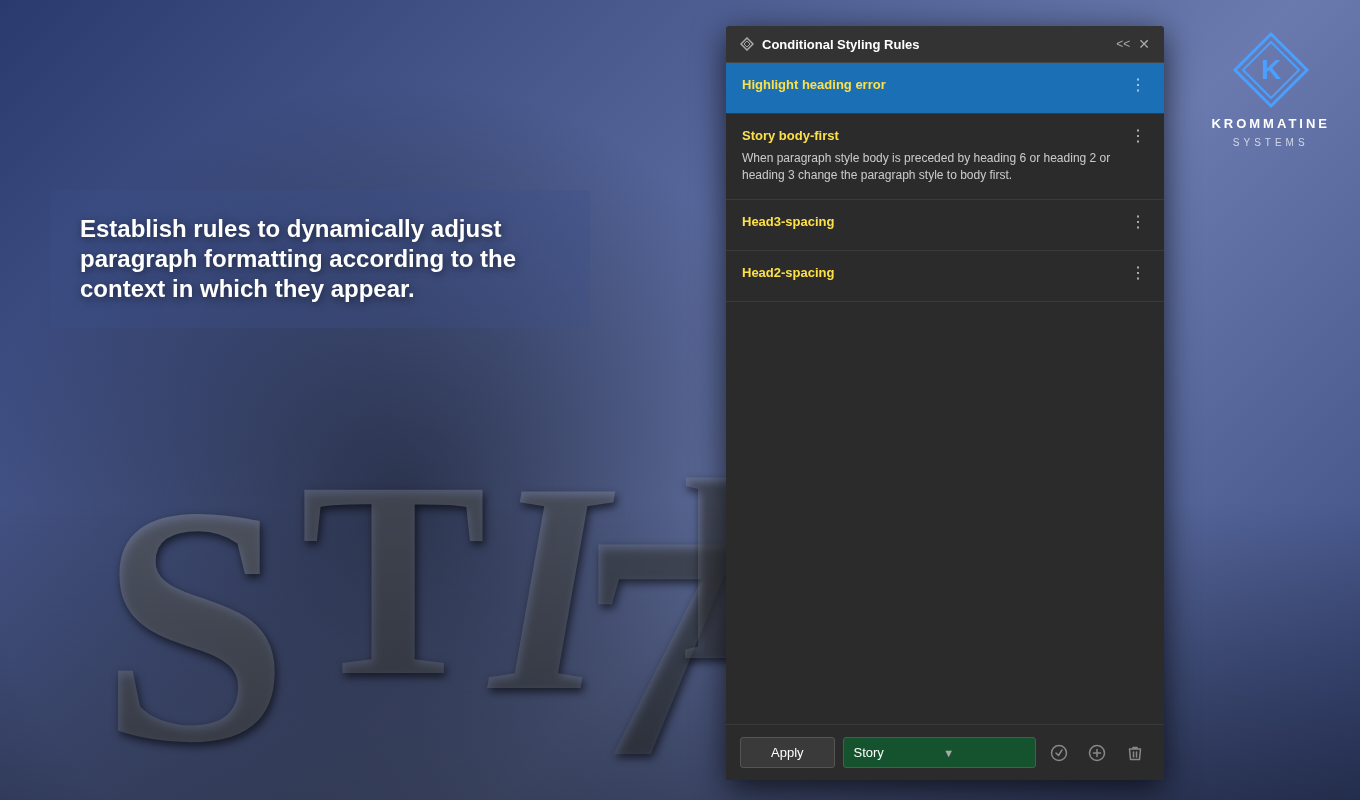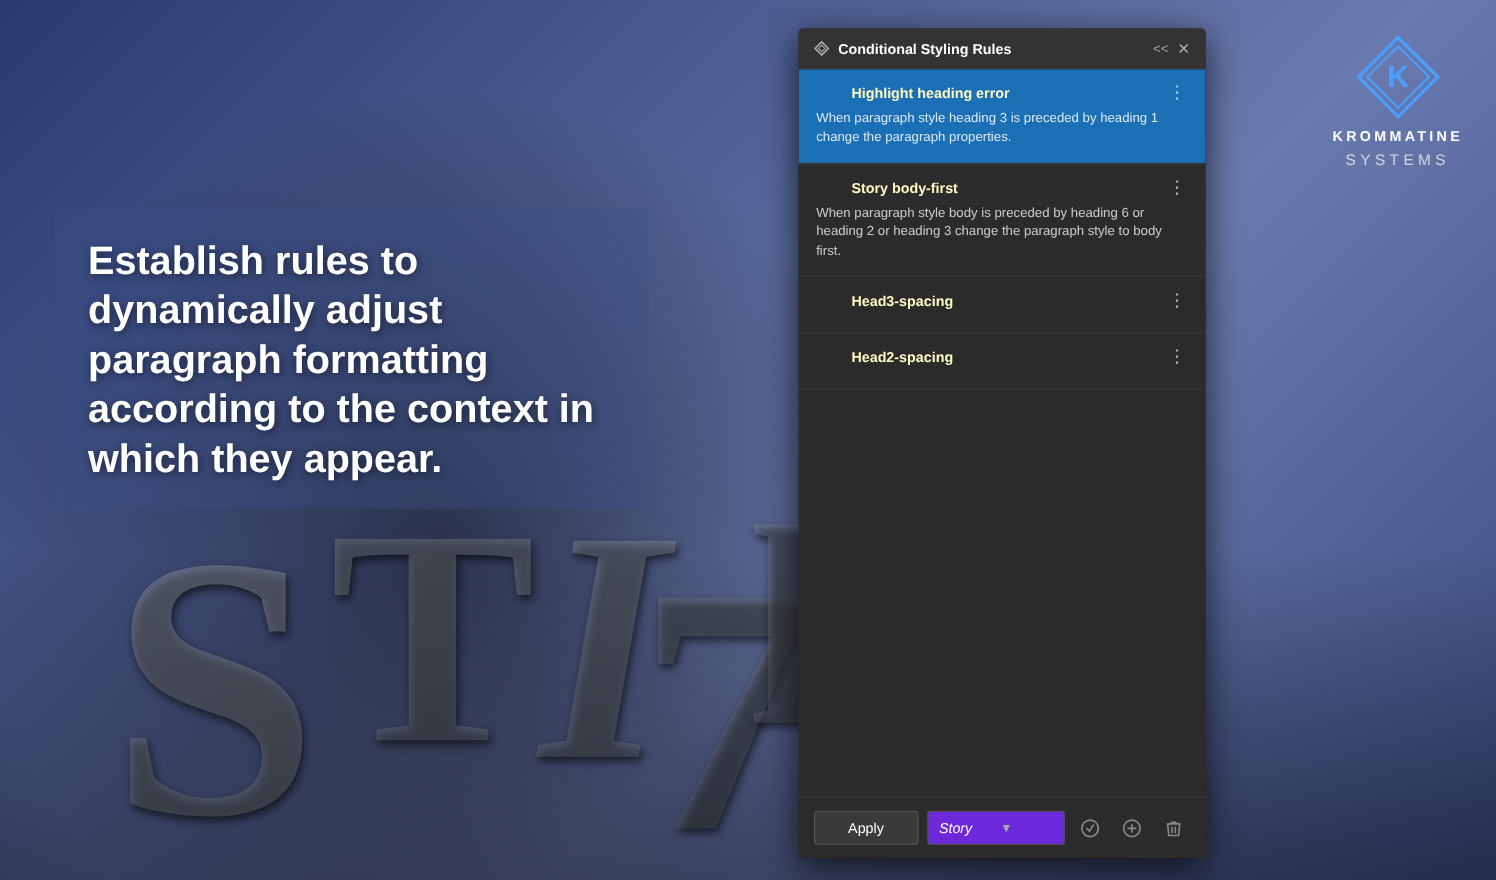--- a/index.html
+++ b/index.html
@@ -66,21 +66,21 @@
     }
 
     
     .tagline {
       position: absolute;
       left: 50px;
       top: 190px;
       z-index: 10;
       max-width: 540px;
       color: #ffffff;
-      font-size: 36px;
+      font-size: 24px;
       font-weight: 700;
       line-height: 1.25;
       text-shadow: 1px 2px 8px rgba(0,0,0,0.5);
       background: rgba(60,80,140,0.3);
       padding: 24px 30px;
       border-radius: 4px;
     }
 
     
     .logo-area {
@@ -102,31 +102,31 @@
     .logo-label {
       color: #ffffff;
       font-size: 13px;
       font-weight: 600;
       letter-spacing: 3px;
       text-align: center;
     }
 
     .logo-sublabel {
       color: rgba(255,255,255,0.7);
-      font-size: 14px;
+      font-size: 10px;
       letter-spacing: 4px;
       text-align: center;
     }
 
     
     .panel {
       position: absolute;
       top: 26px;
       left: 726px;
-      width: 370px;
+      width: 438px;
       height: 754px;
       background: #2b2b2b;
       border-radius: 4px;
       z-index: 30;
       display: flex;
       flex-direction: column;
       box-shadow: 0 8px 32px rgba(0,0,0,0.7);
     }
 
     
@@ -217,22 +217,21 @@
     .rule-item-header {
       display: flex;
       align-items: flex-start;
       justify-content: space-between;
       margin-bottom: 6px;
     }
 
     .rule-name {
       font-size: 13px;
       font-weight: 700;
-      color: #fef9c3;
-      margin-left: 32px;
+      color: #fde047;
     }
 
     .rule-menu-icon {
       color: rgba(255,255,255,0.7);
       font-size: 16px;
       cursor: pointer;
       line-height: 1;
       padding: 0 2px;
       flex-shrink: 0;
       margin-left: 8px;
@@ -264,32 +263,31 @@
       color: #ffffff;
       border: 1px solid #555;
       border-radius: 3px;
       padding: 7px 30px;
       font-size: 13px;
       font-weight: 500;
       cursor: pointer;
     }
 
     .dropdown-story {
-      background: #6d28d9;
+      background: #14532d;
       color: #ffffff;
       border: 1px solid #555;
       border-radius: 3px;
       padding: 7px 10px;
       font-size: 13px;
       display: flex;
       align-items: center;
       gap: 8px;
       cursor: pointer;
       flex: 1;
-      font-style: italic;
     }
 
     .dropdown-story span {
       flex: 1;
     }
 
     .dropdown-chevron {
       color: #aaa;
       font-size: 11px;
     }
@@ -354,21 +352,20 @@
     </div>
   </div>
 
   <div class="rules-list">
 
     <div class="rule-item active">
       <div class="rule-item-header">
         <span class="rule-name">Highlight heading error</span>
         <span class="rule-menu-icon">⋮</span>
       </div>
-      <div class="rule-desc">When paragraph style heading 3 is preceded by heading 1 change the paragraph properties.</div>
     </div>
 
     <div class="rule-item">
       <div class="rule-item-header">
         <span class="rule-name">Story body-first</span>
         <span class="rule-menu-icon">⋮</span>
       </div>
       <div class="rule-desc">When paragraph style body is preceded by heading 6 or heading 2 or heading 3 change the paragraph style to body first.</div>
     </div>
 

